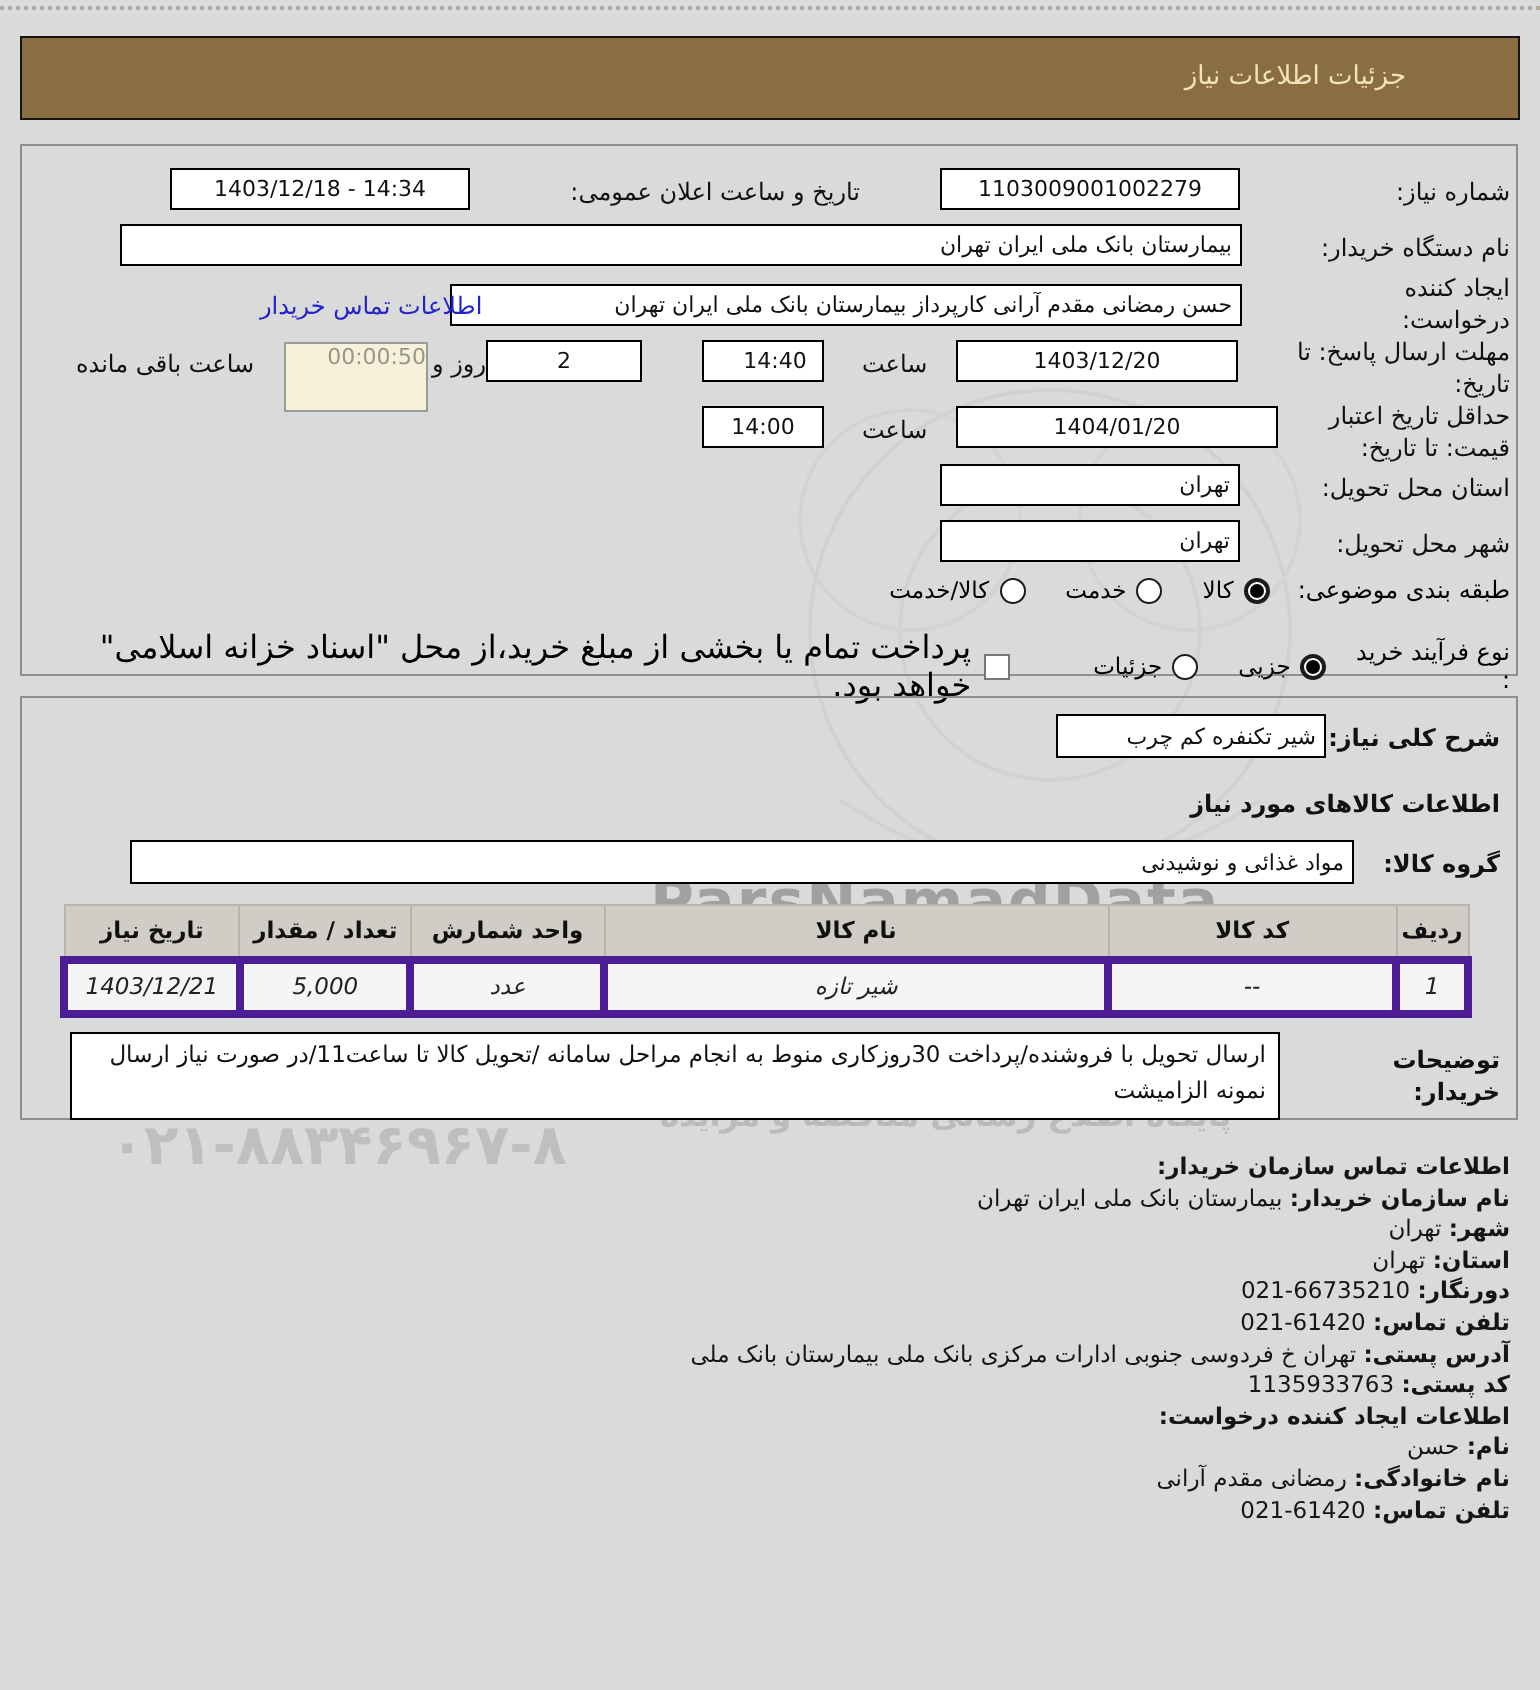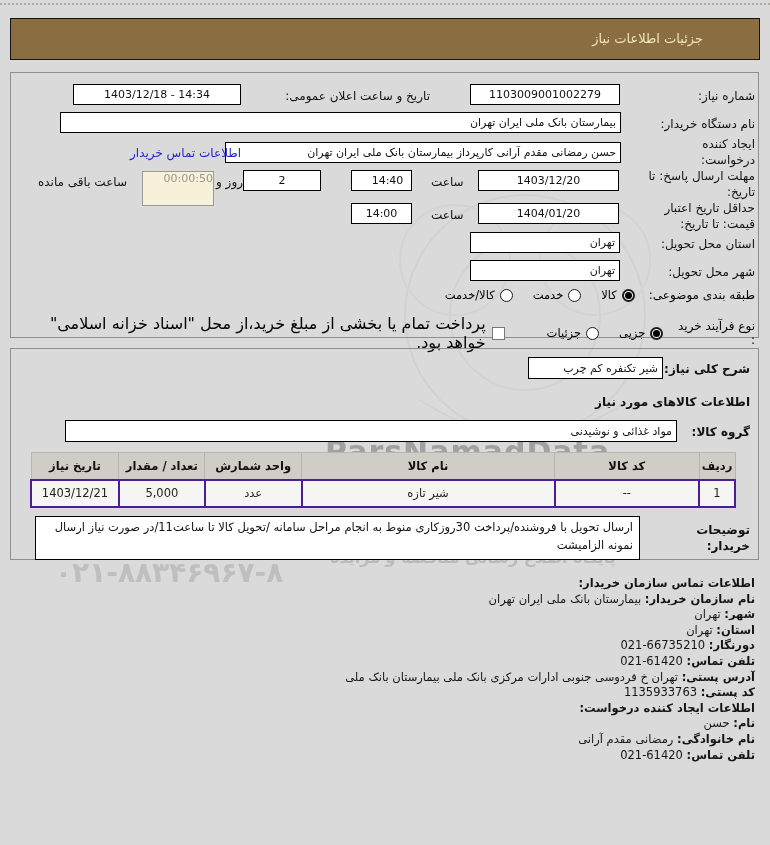--- a/index.html
+++ b/index.html
@@ -32,21 +32,21 @@
   .radio{width:13px;height:13px;border:1px solid #1b1b1b;border-radius:50%;background:#fff;
     display:inline-block;margin-left:5px;flex:0 0 auto;}
   .radio.on{border-width:2px;}
   .radio.on::after{content:'';display:block;width:7px;height:7px;margin:1px;border-radius:50%;background:#000;}
   .chk{width:13px;height:13px;border:1px solid #777;background:#fff;display:inline-block;
     margin-left:6px;flex:0 0 auto;}
   .goods-table{position:absolute;left:30px;top:452px;width:706px;border-collapse:collapse;
     font-size:11.5px;direction:rtl;}
   .goods-table th{background:var(--table_header_bg);border:1px solid #b9b6af;font-weight:bold;
     height:27px;text-align:center;color:#101010;}
-  .goods-table td{background:#f5f5f3;border:2px solid #4c1d95;height:27px;text-align:center;color:#222;}
+  .goods-table td{background:#f5f5f3;border:4px solid #4c1d95;height:27px;text-align:center;color:#222;font-style:italic;}
   .notes{position:absolute;left:35px;top:516px;width:605px;height:44px;background:#fff;
     border:1px solid #000;font-size:11.5px;direction:rtl;text-align:right;padding:2px 6px;
     resize:none;overflow:hidden;line-height:1.55;color:#111;}
   .contact{position:absolute;right:15px;top:576px;width:740px;text-align:right;font-size:11.5px;
     color:#151515;line-height:15.6px;direction:rtl;}
   .contact b{font-weight:bold;}
   .wm{position:absolute;pointer-events:none;}
   .wm-brand{left:325px;top:434px;font-size:30px;font-weight:bold;color:rgba(130,130,130,0.65);
     letter-spacing:1px;direction:ltr;}
   .wm-site{left:330px;top:548px;font-size:16px;font-weight:bold;color:rgba(140,140,140,0.40);}
@@ -72,40 +72,40 @@
   <div class="wm wm-site">پایگاه اطلاع رسانی مناقصه و مزایده</div>
   <div class="wm wm-phone">۰۲۱-۸۸۳۴۶۹۶۷-۸</div>
 
   <div class="titlebar">جزئیات اطلاعات نیاز</div>
 
   <div class="fs fs1"></div>
 
   <div class="lbl" style="right:15px;top:88px;">شماره نیاز:</div>
   <input class="box num" style="left: 470px; top: 84px; width: 150px;" readonly="" value="1103009001002279">
   <div class="lbl" style="right:340px;top:88px;">تاریخ و ساعت اعلان عمومی:</div>
-  <input class="box num" style="left: 73px; top: 84px; width: 168px;" readonly="" value="1403/12/18 - 14:34">
+  <input class="box num" style="left: 85px; top: 84px; width: 150px;" readonly="" value="1403/12/18 - 14:34">
 
   <div class="lbl" style="right:15px;top:116px;">نام دستگاه خریدار:</div>
   <input class="box txt" style="left: 60px; top: 112px; width: 561px;" readonly="" value="بیمارستان بانک ملی ایران تهران">
 
   <div class="lbl" style="right:15px;top:136px;width:92px;">ایجاد کننده درخواست:</div>
   <input class="box txt" style="left: 225px; top: 142px; width: 396px;" readonly="" value="حسن رمضانی مقدم آرانی کارپرداز بیمارستان بانک ملی ایران تهران">
   <span class="link" style="left:130px;top:146px;">اطلاعات تماس خریدار</span>
 
   <div class="lbl" style="right:15px;top:168px;width:108px;">مهلت ارسال پاسخ: تا تاریخ:</div>
   <input class="box num" style="left: 478px; top: 170px; width: 141px;" readonly="" value="1403/12/20">
   <div class="lbl" style="left:431px;top:174px;">ساعت</div>
   <input class="box num" style="left: 351px; top: 170px; width: 61px; padding-left: 12px;" readonly="" value="14:40">
   <input class="box num" style="left: 243px; top: 170px; width: 78px;" readonly="" value="2">
   <div class="lbl" style="left:216px;top:174px;">روز و</div>
   <div class="countdown" style="left:142px;top:171px;width:72px;">00:00:50</div>
   <div class="lbl" style="left:38px;top:174px;">ساعت باقی مانده</div>
 
   <div class="lbl" style="right:15px;top:200px;width:112px;">حداقل تاریخ اعتبار قیمت: تا تاریخ:</div>
-  <input class="box num" style="left: 478px; top: 203px; width: 141px;" readonly="" value="1404/01/20">
+  <input class="box num" style="left: 478px; top: 203px; width: 161px;" readonly="" value="1404/01/20">
   <div class="lbl" style="left:431px;top:207px;">ساعت</div>
   <input class="box num" style="left: 351px; top: 203px; width: 61px;" readonly="" value="14:00">
 
   <div class="lbl" style="right:15px;top:236px;">استان محل تحویل:</div>
   <input class="box txt" style="left: 470px; top: 232px; width: 150px;" readonly="" value="تهران">
 
   <div class="lbl" style="right:15px;top:264px;">شهر محل تحویل:</div>
   <input class="box txt" style="left: 470px; top: 260px; width: 150px;" readonly="" value="تهران">
 
   <div class="optrow" style="right:15px;top:288px;">

